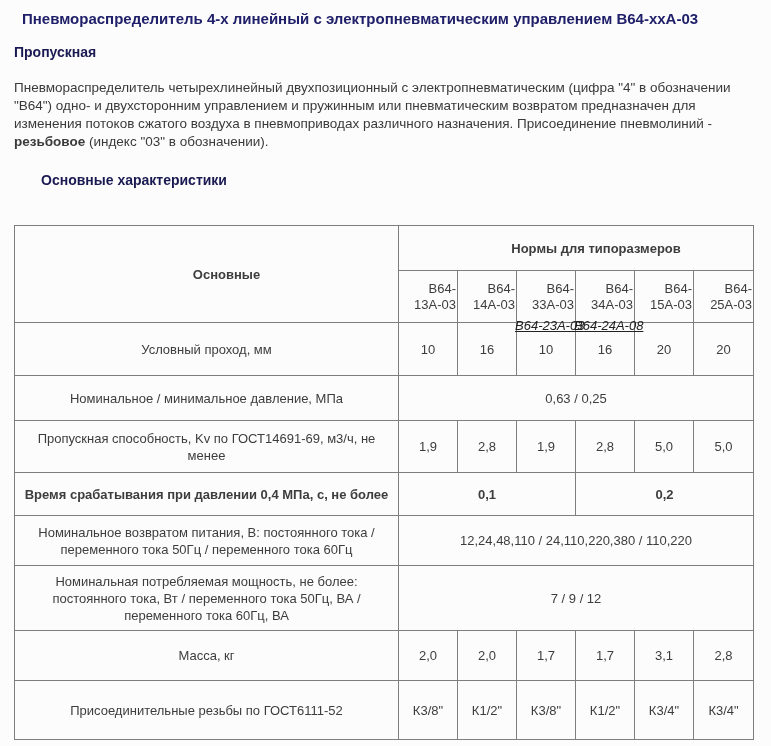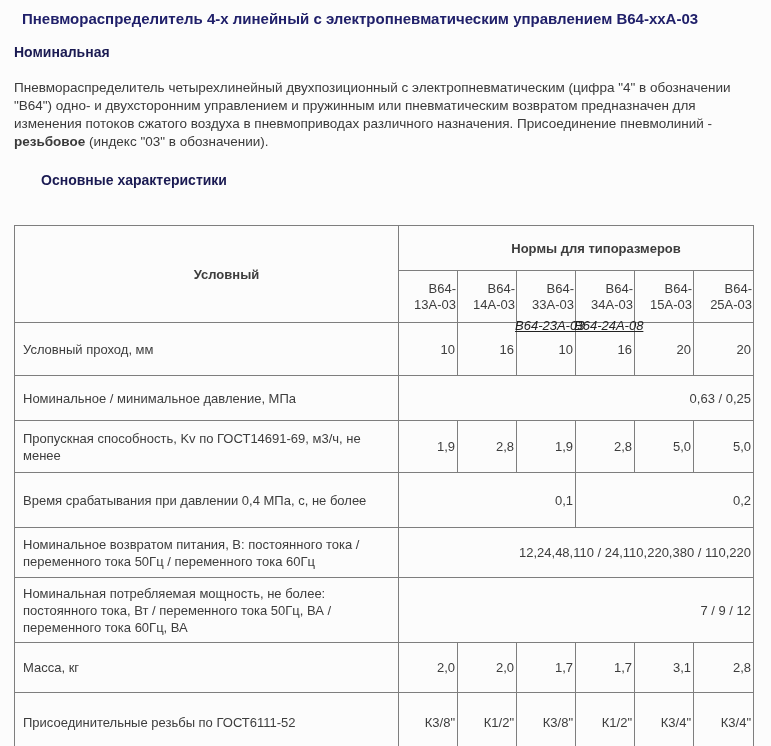--- a/index.html
+++ b/index.html
@@ -59,29 +59,29 @@
     vertical-align: middle;
     overflow: visible;
   }
   td.hdr {
     color: var(--table_header);
     font-weight: bold;
     text-align: center;
     font-size: 13.5px;
     padding-left: 41px;
   }
-  td.param { text-align: left; padding: 6px 8px; line-height: 17px; }
-  td.val   { text-align: right; padding: 3px 2px; }
+  td.param { text-align: center; padding: 6px 8px; line-height: 17px; }
+  td.val   { text-align: center; padding: 3px 2px; }
   td.model { text-align: center; padding: 2px 1px; line-height: 16px; position: relative; }
   tr.hrow1 td { height: 45px; }
   tr.hrow2 td { height: 52px; text-align: right; }
   tr.r0 td { height: 53px; }
   tr.r1 td { height: 45px; }
   tr.r2 td { height: 52px; }
-  tr.r3 td { height: 55px; }
+  tr.r3 td { height: 43px; font-weight: bold; }
   tr.r4 td { height: 50px; }
   tr.r5 td { height: 65px; }
   tr.r6 td { height: 50px; }
   tr.r7 td { height: 59px; }
   .sublink {
     position: absolute;
     left: -2px;
     bottom: -12px;
     white-space: nowrap;
     font-style: italic;
@@ -90,39 +90,39 @@
     color: var(--link);
     z-index: 3;
     cursor: pointer;
   }
 </style>
 </head>
 <body>
 
 <div class="page-title">Пневмораспределитель 4-х линейный с электропневматическим управлением В64-ххА-03</div>
 
-<div class="section-heading">Номинальная</div>
+<div class="section-heading">Пропускная</div>
 
 <p class="desc"><span>Пневмораспределитель четырехлинейный двухпозиционный с электропневматическим (цифра "4" в обозначении "В64") одно- и двухсторонним управлением и пружинным или пневматическим возвратом предназначен для изменения потоков сжатого воздуха в пневмоприводах различного назначения. Присоединение пневмолиний - </span><b>резьбовое</b><span> (индекс "03" в обозначении).</span></p>
 
 <div class="section-heading second">Основные характеристики</div>
 
 <table class="chars">
   <colgroup>
     <col style="width:384px">
     <col style="width:59px">
       <col style="width:59px">
       <col style="width:59px">
     <col style="width:59px">
       <col style="width:59px">
       <col style="width:60px">
   </colgroup>
   <tbody>
     <tr class="hrow1">
-      <td class="hdr" rowspan="2">Условный</td>
+      <td class="hdr" rowspan="2">Основные</td>
       <td class="hdr" colspan="6">Нормы для типоразмеров</td>
     </tr>
     <tr class="hrow2">
       <td class="model">В64-13А-03</td>
       <td class="model">В64-14А-03</td>
       <td class="model">
         <span>В64-33А-03</span>
         <a class="sublink">В64-23А-03</a>
       </td>
       <td class="model">

